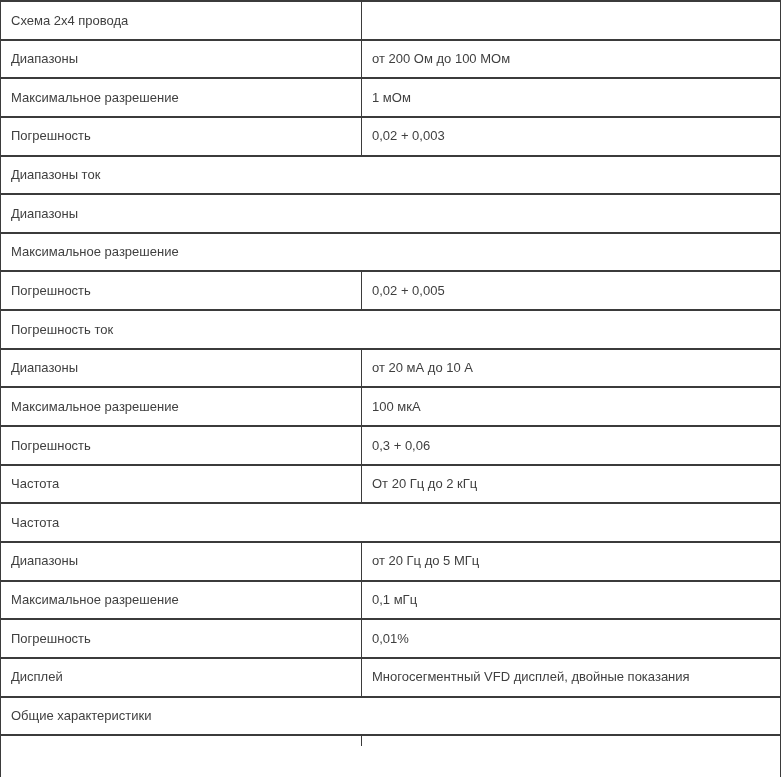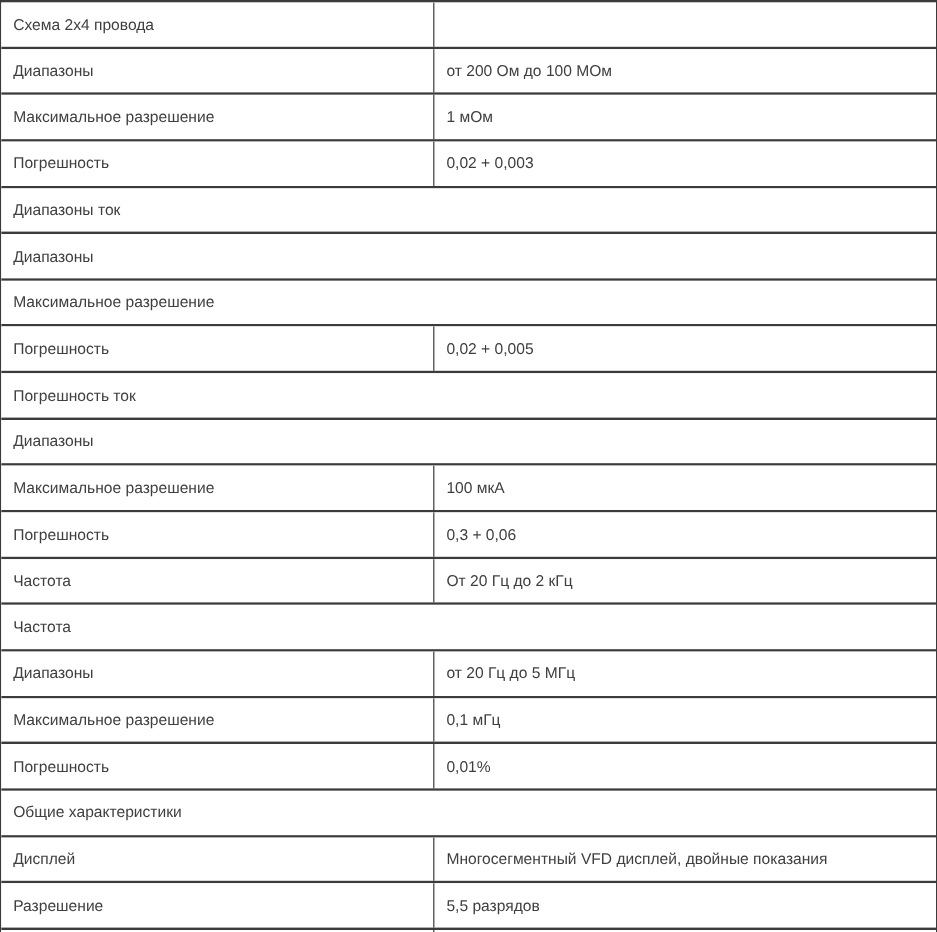--- a/index.html
+++ b/index.html
@@ -74,20 +74,21 @@
     </div>
     <div class="row">
       <div class="cell label">Погрешность</div>
       <div class="cell value">0,02 + 0,005</div>
     </div>
     <div class="row section">
       <div class="cell label">Погрешность ток</div>
     </div>
     <div class="row">
       <div class="cell label">Диапазоны</div>
+      <div class="cell value">от 20 мА до 10 А</div>
     </div>
     <div class="row">
       <div class="cell label">Максимальное разрешение</div>
       <div class="cell value">100 мкА</div>
     </div>
     <div class="row">
       <div class="cell label">Погрешность</div>
       <div class="cell value">0,3 + 0,06</div>
     </div>
     <div class="row">
@@ -102,28 +103,24 @@
       <div class="cell value">от 20 Гц до 5 МГц</div>
     </div>
     <div class="row">
       <div class="cell label">Максимальное разрешение</div>
       <div class="cell value">0,1 мГц</div>
     </div>
     <div class="row">
       <div class="cell label">Погрешность</div>
       <div class="cell value">0,01%</div>
     </div>
-    <div class="row section">
-      <div class="cell label">Общие характеристики</div>
-    </div>
     <div class="row">
       <div class="cell label">Дисплей</div>
       <div class="cell value">Многосегментный VFD дисплей, двойные показания</div>
     </div>
-    <div class="row">
-      <div class="cell label">Разрешение</div>
-      <div class="cell value">5,5 разрядов</div>
+    <div class="row section">
+      <div class="cell label">Общие характеристики</div>
     </div>
     <div class="row partial">
     <div class="cell label"></div>
     <div class="cell value"></div>
   </div>
 </div>
 
 </body></html>

